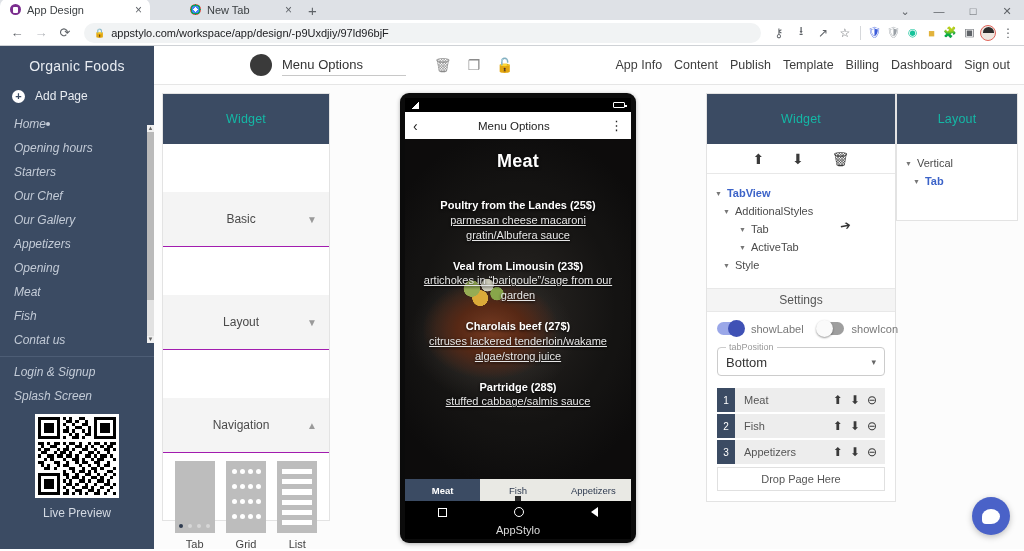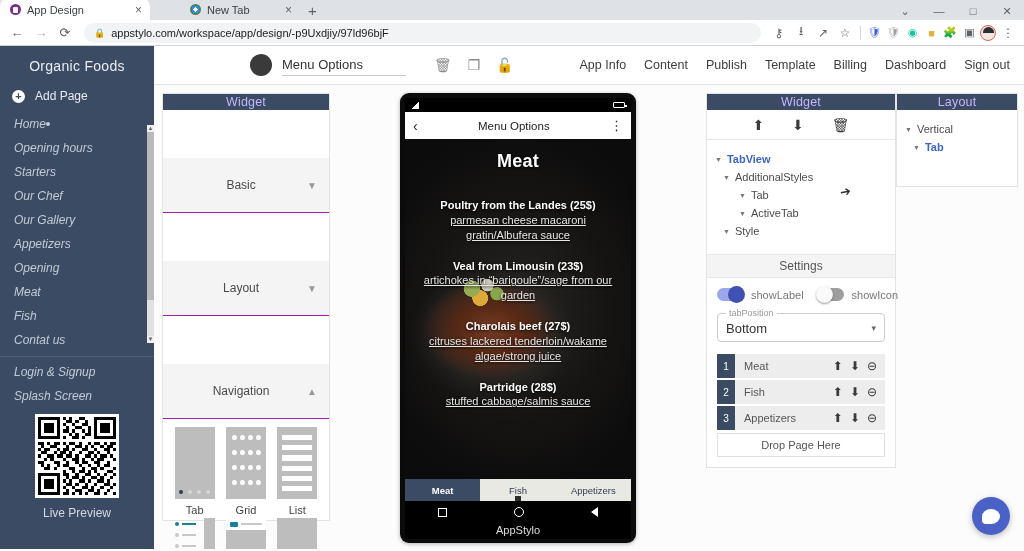--- a/index.html
+++ b/index.html
@@ -160,38 +160,38 @@
   }
   .topbar-left { display: flex; align-items: center; gap: 10px; padding-left: 96px; }
   .app-dot { width: 22px; height: 22px; border-radius: 50%; background: #3a3a3a; flex: 0 0 auto; }
   .title-input {
     border: none; border-bottom: 1px solid #c8c8c8;
     background: transparent; font-family: inherit; font-size: 13px; color: #333;
     width: 124px; padding: 2px 0 3px;
   }
   .topbar-icons { display: flex; align-items: center; gap: 16px; margin-left: 18px; color: #8b8b8b; font-size: 14px; }
   .topbar-icons span { cursor: pointer; }
-  .topnav { margin-left: auto; display: flex; align-items: center; gap: 18px; font-size: 12.5px; color: #3d3d3d; }
+  .topnav { margin-left: auto; display: flex; align-items: center; gap: 12px; font-size: 12.5px; color: #3d3d3d; }
   .topnav a { cursor: pointer; }
 
   .workspace {
     flex: 1;
     display: flex;
     gap: 0;
     background: #fcfcfc;
     padding: 8px 0 0 0;
     position: relative;
     overflow: hidden;
   }
 
   
   .panel { background: #fff; border: 1px solid #e3e3e3; display: flex; flex-direction: column; }
   .panel-head {
-    background: #3b4b63; color: #c4b5fd; text-align: center;
-    font-size: 12.5px; padding: 1px 0; letter-spacing: .2px;
+    background: #3b4b63; color: #14b8a6; text-align: center;
+    font-size: 12.5px; padding: 18px 0; letter-spacing: .2px;
   }
   .palette { width: 168px; margin-left: 8px; flex: 0 0 auto; align-self: flex-start; max-height: 428px; }
   .accordion-row {
     display: flex; align-items: center; justify-content: space-between;
     background: #f4f4f4; border-bottom: 1px solid #a21caf;
     padding: 20px 12px; font-size: 12px; color: #4a4a4a; cursor: pointer; margin-top: 48px;
   }
   .accordion-row .chev { font-size: 10px; color: #9a9a9a; }
   .widget-grid {
     display: grid; grid-template-columns: repeat(3, 1fr);

